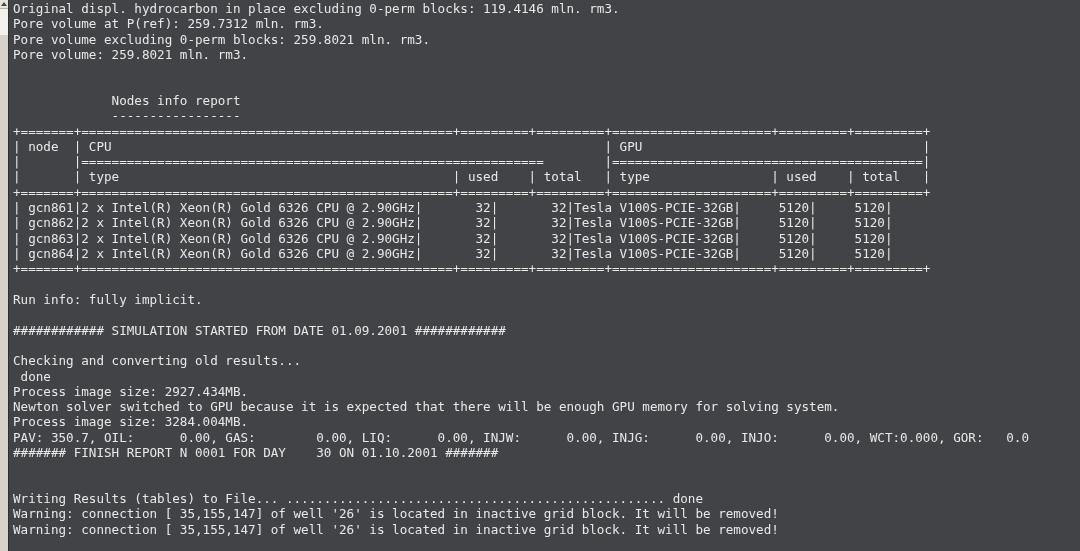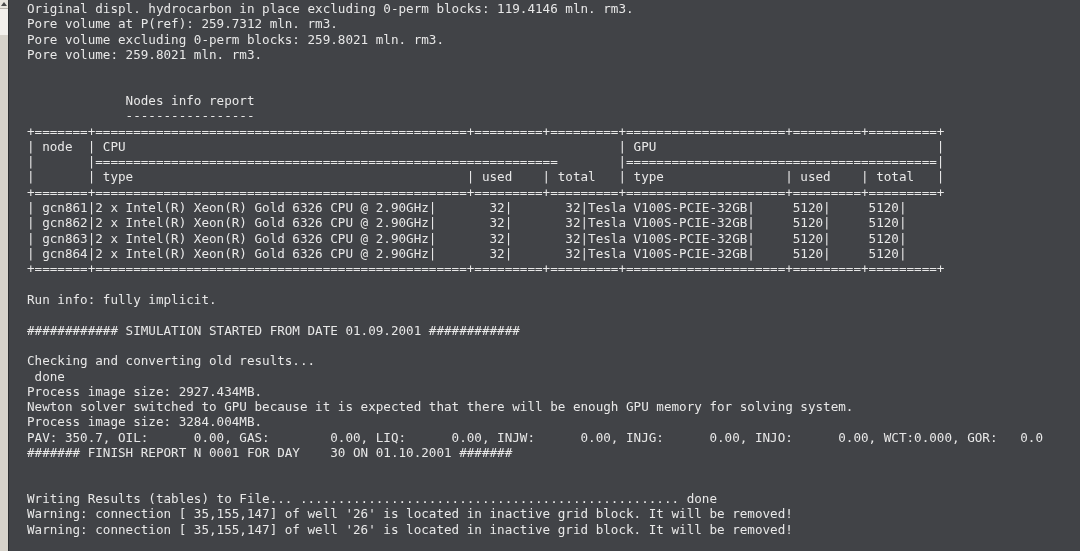--- a/index.html
+++ b/index.html
@@ -15,21 +15,20 @@
   }
 
   #terminal-window {
     position: relative;
     width: 1080px;
     height: 551px;
     background: #414347;
     display: flex;
     flex-direction: row;
     box-sizing: border-box;
-    gap: 14px;
   }
 
   
   #scrollbar {
     width: 9px;
     height: 551px;
     flex: 0 0 9px;
     background: #d6d2ca;
     border-right: 1px solid #2c2e31;
     position: relative;

